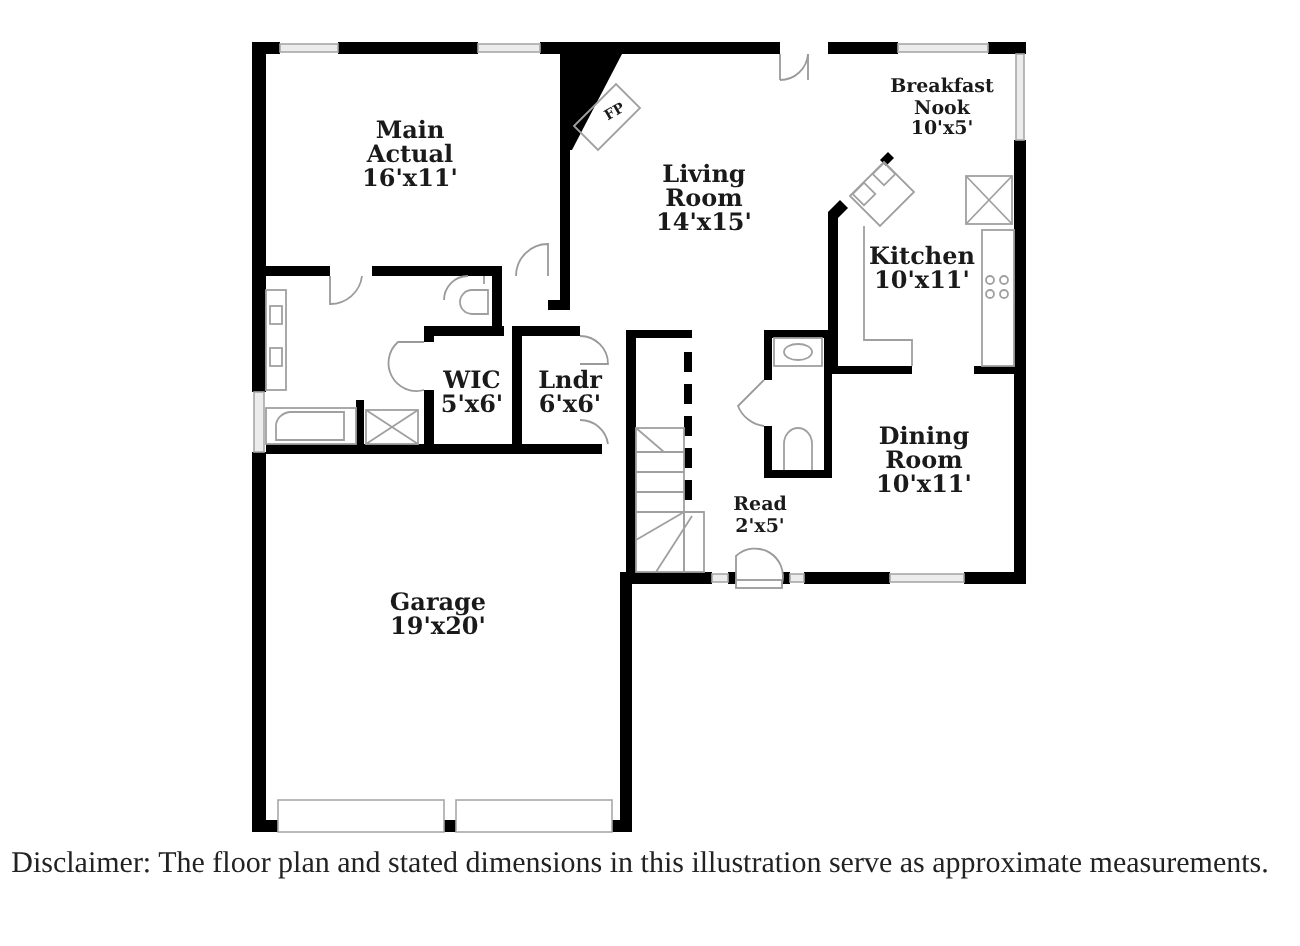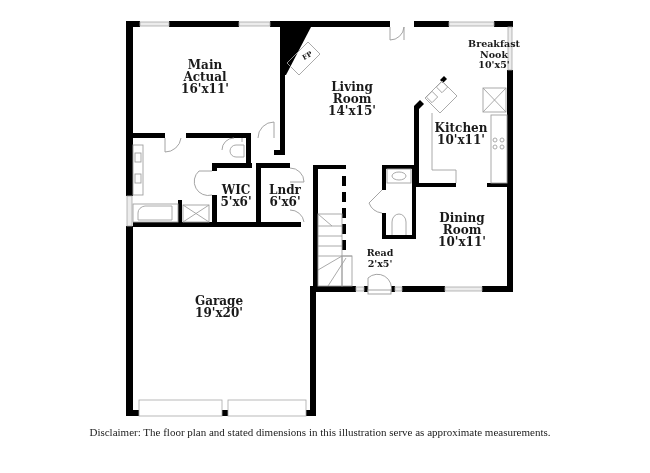--- a/index.html
+++ b/index.html
@@ -23,21 +23,21 @@
       font-family: "DejaVu Serif", "Liberation Serif", serif;
       font-weight: bold;
       font-size: 7px;
       color: #1a1a1a;
     }
     .disclaimer {
       position: absolute;
       left: 0; width: 640px;
       top: 426px;
       font-family: "Liberation Serif", "DejaVu Serif", serif;
-      font-size: 11px;
+      font-size: 15px;
       line-height: 13px;
       color: #222;
       text-align: center;
     }
     .disclaimer span { display: block; }
   </style>
 </head>
 <body>
 
 <svg id="plan" viewBox="0 0 650 473" xmlns="http://www.w3.org/2000/svg">
@@ -205,21 +205,21 @@
   <span>Actual</span>
   <span>16'x11'</span>
 </div>
 
 <div class="room-label" style="left:352px; top:81px;">
   <span>Living</span>
   <span>Room</span>
   <span>14'x15'</span>
 </div>
 
-<div class="room-label small" style="left:471px; top:39px;margin-left:23px;">
+<div class="room-label small" style="left:471px; top:39px;">
   <span>Breakfast</span>
   <span>Nook</span>
   <span>10'x5'</span>
 </div>
 
 <div class="room-label" style="left:461px; top:122px;">
   <span>Kitchen</span>
   <span>10'x11'</span>
 </div>
 

